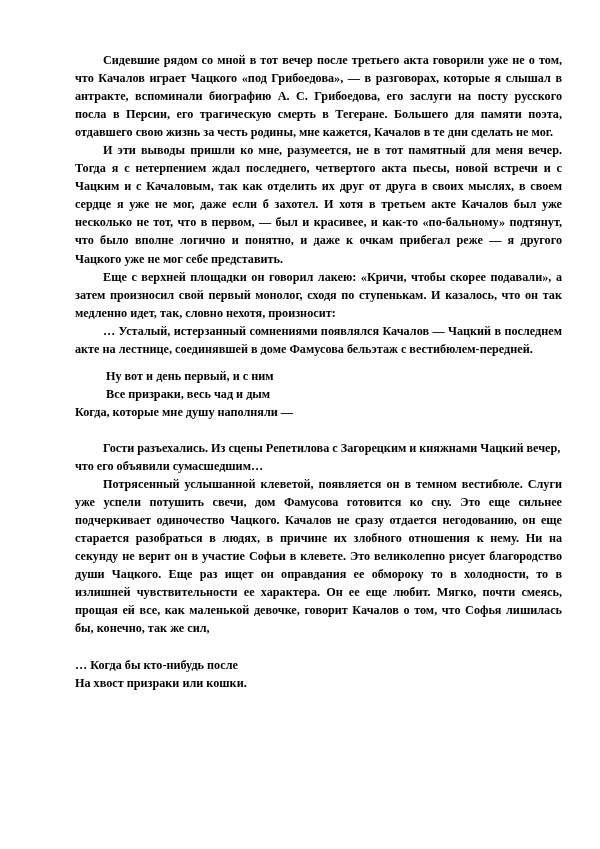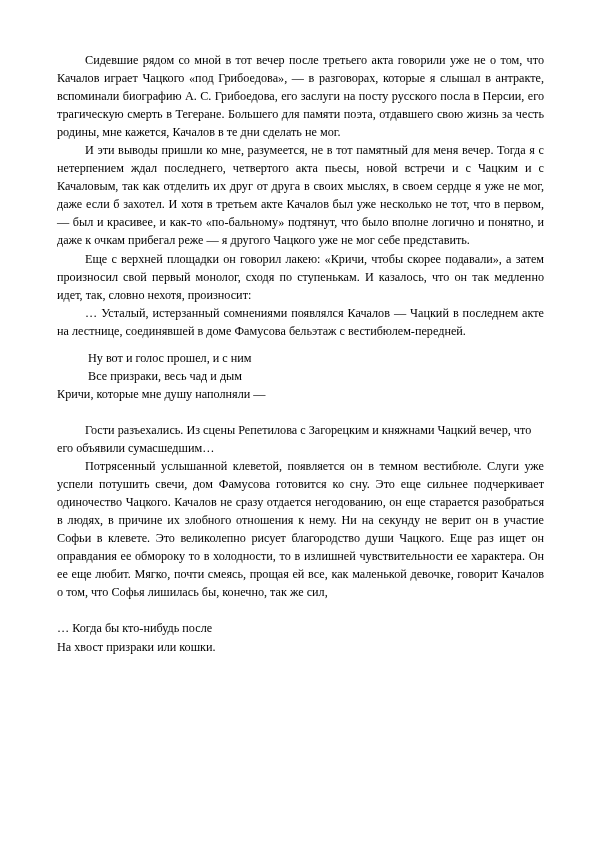--- a/index.html
+++ b/index.html
@@ -15,23 +15,24 @@
   .page {
     position: relative;
     width: 600px;
     height: 849px;
     background: #ffffff;
     overflow: hidden;
     box-sizing: border-box;
   }
   .text-column {
     position: absolute;
-    left: 57px;
+    left: 75px;
     top: 51px;
     width: 487px;
+    font-weight: bold;
   }
   p.para {
     margin: 0;
     font-size: 12.2px;
     line-height: 18.05px;
     text-align: justify;
     text-justify: inter-word;
     text-indent: 28px;
     hyphens: none;
     -webkit-hyphens: none;
@@ -71,23 +72,23 @@
 
     <p class="para">И эти выводы пришли ко мне, разумеется, не в тот памятный для меня вечер. Тогда я с нетерпением ждал последнего, четвертого акта пьесы, новой встречи и с Чацким и с Качаловым, так как отделить их друг от друга в своих мыслях, в своем сердце я уже не мог, даже если б захотел. И хотя в третьем акте Качалов был уже несколько не тот, что в первом, — был и красивее, и как-то «по-бальному» подтянут, что было вполне логично и понятно, и даже к очкам прибегал реже — я другого Чацкого уже не мог себе представить.</p>
 
     <p class="para">Еще с верхней площадки он говорил лакею: «Кричи, чтобы скорее подавали», а затем произносил свой первый монолог, сходя по ступенькам. И казалось, что он так медленно идет, так, словно нехотя, произносит:</p>
 
     <p class="para">… Усталый, истерзанный сомнениями появлялся Качалов — Чацкий в последнем акте на лестнице, соединявшей в доме Фамусова бельэтаж с вестибюлем-передней.</p>
 
     <div class="spacer-half"></div>
 
     <ul class="verse">
-      <li class="indent">Ну вот и голос прошел, и с ним</li>
+      <li class="indent">Ну вот и день первый, и с ним</li>
       <li class="indent">Все призраки, весь чад и дым</li>
-      <li>Кричи, которые мне душу наполняли —</li>
+      <li>Когда, которые мне душу наполняли —</li>
     </ul>
 
     <div class="spacer-line"></div>
 
 
 
     <p class="para no-justify">Гости разъехались. Из сцены Репетилова с Загорецким и княжнами Чацкий вечер, что его объявили сумасшедшим…</p>
 
     <p class="para">Потрясенный услышанной клеветой, появляется он в темном вестибюле. Слуги уже успели потушить свечи, дом Фамусова готовится ко сну. Это еще сильнее подчеркивает одиночество Чацкого. Качалов не сразу отдается негодованию, он еще старается разобраться в людях, в причине их злобного отношения к нему. Ни на секунду не верит он в участие Софьи в клевете. Это великолепно рисует благородство души Чацкого. Еще раз ищет он оправдания ее обмороку то в холодности, то в излишней чувствительности ее характера. Он ее еще любит. Мягко, почти смеясь, прощая ей все, как маленькой девочке, говорит Качалов о том, что Софья лишилась бы, конечно, так же сил,</p>
 

